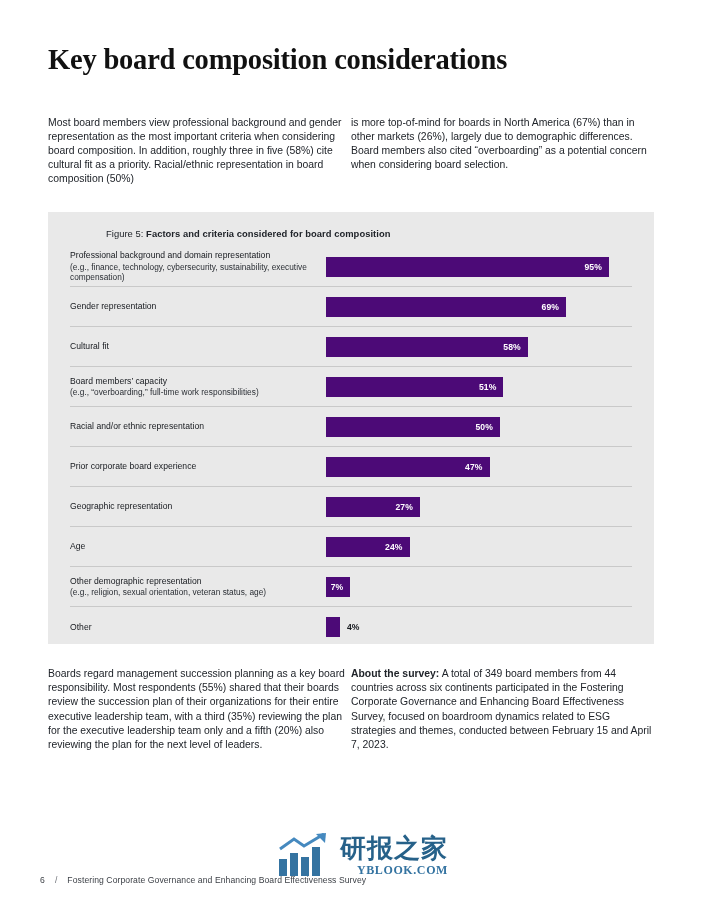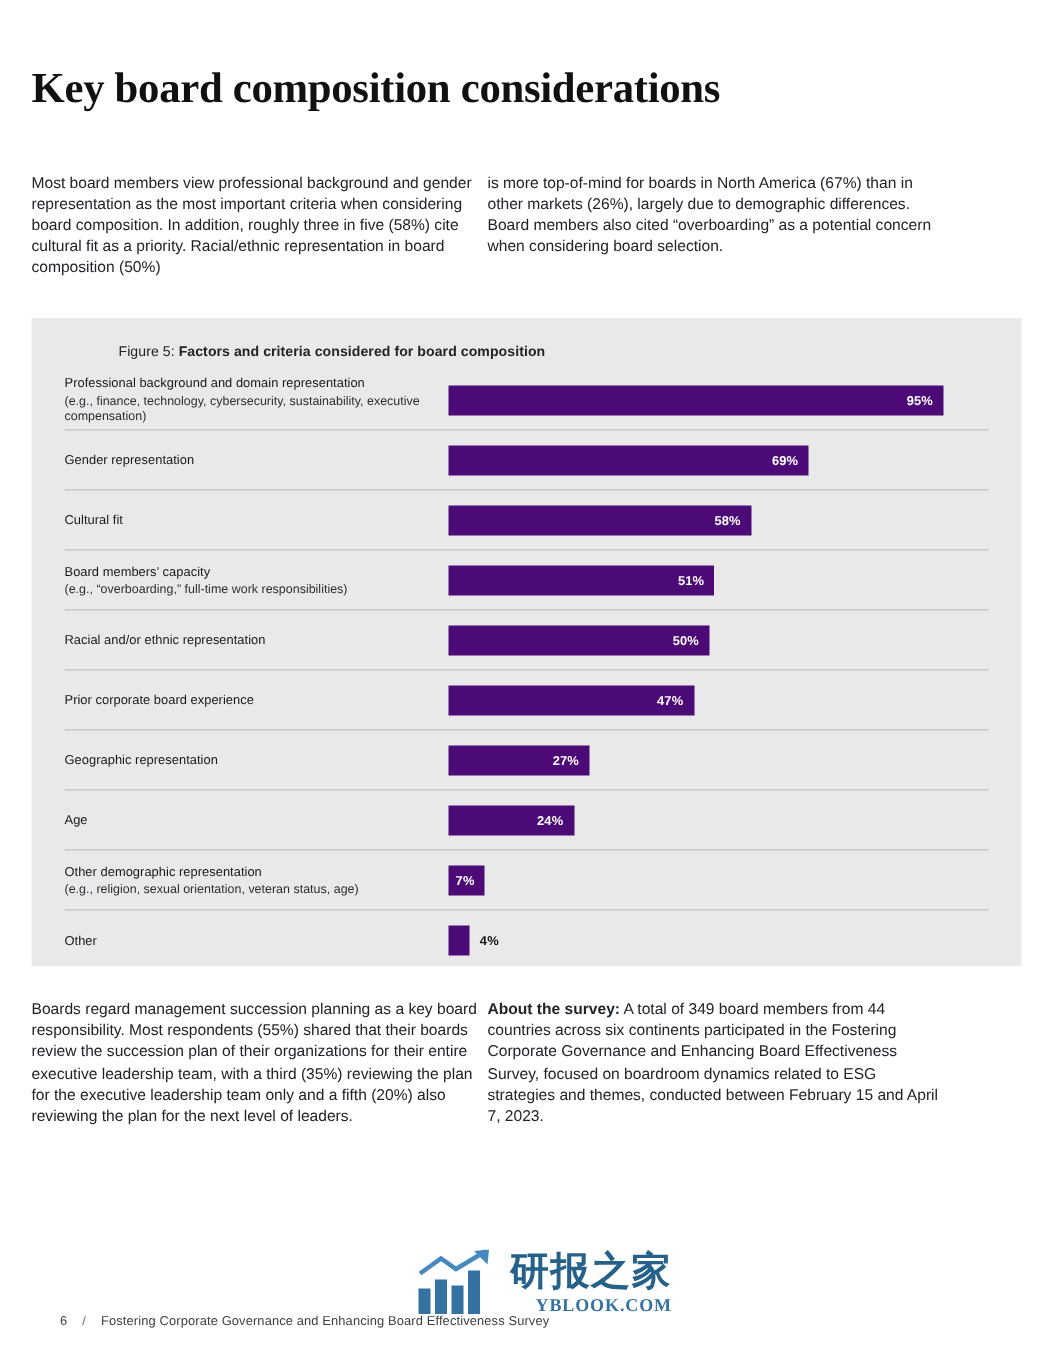--- a/index.html
+++ b/index.html
@@ -14,21 +14,21 @@
     font-family: "Liberation Sans", sans-serif;
     color: #1a1a1a;
     position: relative;
     overflow: hidden;
   }
 
   .page {
     position: relative;
     width: 702px;
     height: 907px;
-    padding: 0 21px;
+    padding: 0 48px;
   }
 
   
   .page-title {
     font-family: "Liberation Serif", serif;
     font-weight: 700;
     font-size: 28.5px;
     letter-spacing: -0.2px;
     color: #111111;
     padding-top: 44px;
@@ -202,21 +202,21 @@
       <span class="fig-num">Figure 5:</span>
       <span class="fig-title">Factors and criteria considered for board composition</span>
     </div>
     <div class="rows" id="chart-rows">
         <div class="row">
           <div class="row-label">
             <div class="main">Professional background and domain representation</div>
             <div class="sub">(e.g., finance, technology, cybersecurity, sustainability, executive compensation)</div>
           </div>
           <div class="bar-area">
-            <div class="bar" style="width: 330px; background: rgb(76, 10, 119);">
+            <div class="bar" style="width: 283px; background: rgb(76, 10, 119);">
               <span class="bar-value-in">95%</span>
             </div>
           </div>
         </div>
         <div class="row">
           <div class="row-label">
             <div class="main">Gender representation</div>
           </div>
           <div class="bar-area">
             <div class="bar" style="width: 240.12px; background: rgb(76, 10, 119);">

